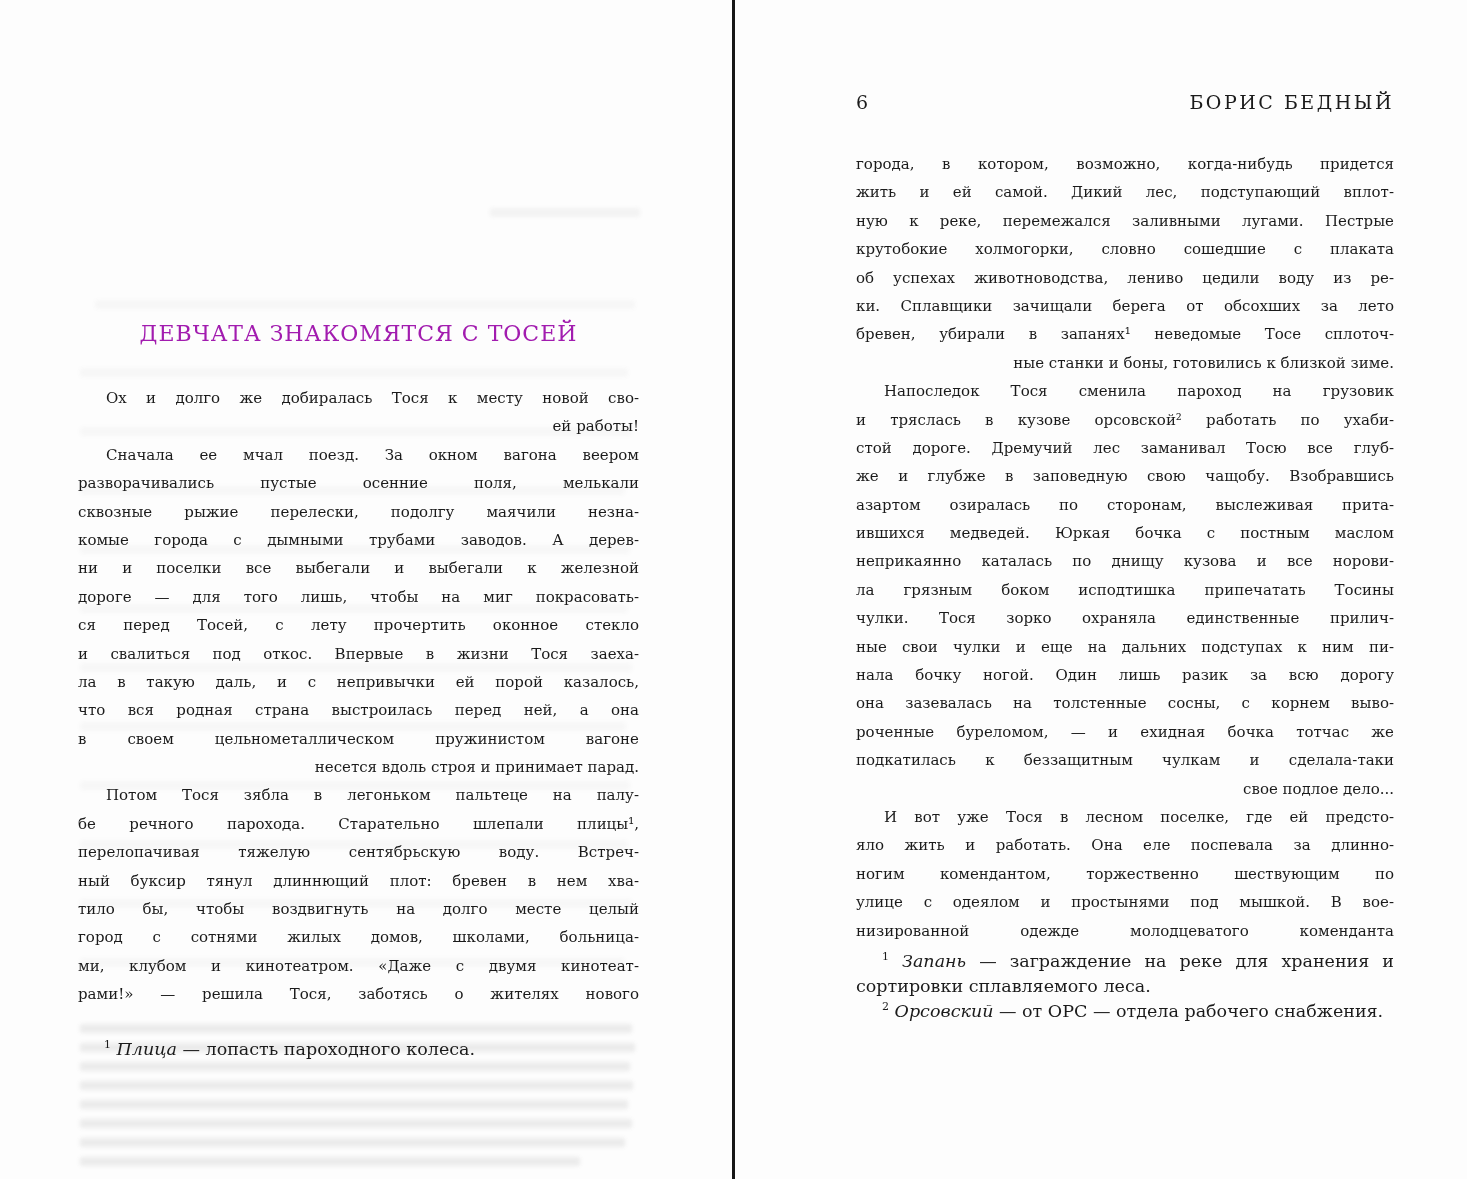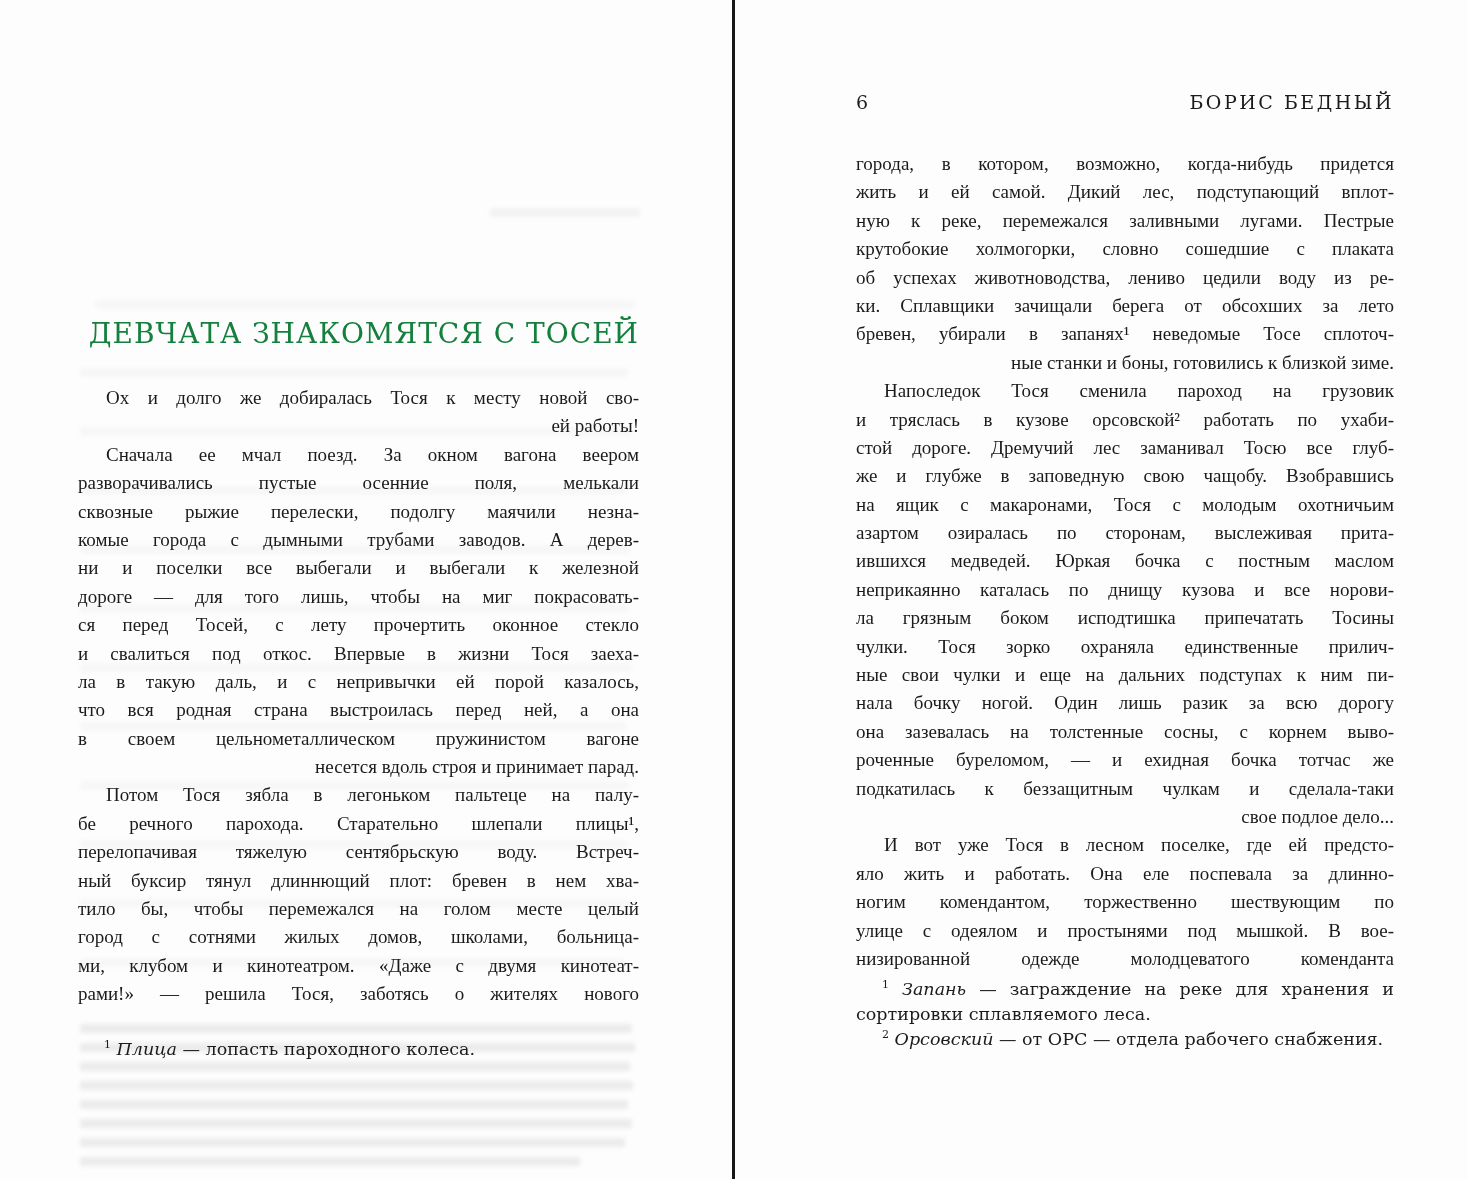--- a/index.html
+++ b/index.html
@@ -10,24 +10,24 @@
   }
   .gutter {
     position:absolute; left:732px; top:0; width:3px; height:1179px;
     background:#161616;
   }
   .page { position:absolute; }
   .page-left  { left:78px;  top:318px; width:561px; }
   .page-right { left:856px; top:90px;  width:538px; }
 
   .chapter-title {
-    margin:0 0 34px 0; text-align:right; font-weight:400;
-    font-size:28px; line-height:32px; letter-spacing:1px; color:#15803d;
+    margin:0 0 34px 0; text-align:center; font-weight:400;
+    font-size:22px; line-height:32px; letter-spacing:1px; color:#a21caf;
   }
-  .body-text { font-size:19px;font-family:Liberation Serif, serif; }
+  .body-text { font-size:15px; }
   .line { line-height:28.4px; height:28.4px; white-space:normal; }
   .line.j { text-align:justify; text-align-last:justify; }
   .line.l { text-align:right; }
   .line.indent { text-indent:28px; }
 
   .running-head {
     display:flex; justify-content:space-between; align-items:baseline;
     font-size:19px; line-height:24px;
   }
   .author { letter-spacing:2.5px; }
@@ -88,21 +88,21 @@
         <div class="line j">ся перед Тосей, с лету прочертить оконное стекло</div>
         <div class="line j">и свалиться под откос. Впервые в жизни Тося заеха-</div>
         <div class="line j">ла в такую даль, и с непривычки ей порой казалось,</div>
         <div class="line j">что вся родная страна выстроилась перед ней, а она</div>
         <div class="line j">в своем цельнометаллическом пружинистом вагоне</div>
         <div class="line l">несется вдоль строя и принимает парад.</div>
         <div class="line j indent">Потом Тося зябла в легоньком пальтеце на палу-</div>
         <div class="line j">бе речного парохода. Старательно шлепали плицы¹,</div>
         <div class="line j">перелопачивая тяжелую сентябрьскую воду. Встреч-</div>
         <div class="line j">ный буксир тянул длиннющий плот: бревен в нем хва-</div>
-        <div class="line j">тило бы, чтобы перемежался на голом месте целый</div>
+        <div class="line j">тило бы, чтобы воздвигнуть на долго месте целый</div>
         <div class="line j">город с сотнями жилых домов, школами, больница-</div>
         <div class="line j">ми, клубом и кинотеатром. «Даже с двумя кинотеат-</div>
         <div class="line j">рами!» — решила Тося, заботясь о жителях нового</div>
       </div>
     <div class="footnotes" id="fn-left">
         <div class="footnote"><sup>1</sup><em> Плица </em><span>— лопасть пароходного колеса.</span></div>
       </div>
   </div>
 
   <div class="page page-right">
@@ -116,21 +116,20 @@
         <div class="line j">ную к реке, перемежался заливными лугами. Пестрые</div>
         <div class="line j">крутобокие холмогорки, словно сошедшие с плаката</div>
         <div class="line j">об успехах животноводства, лениво цедили воду из ре-</div>
         <div class="line j">ки. Сплавщики зачищали берега от обсохших за лето</div>
         <div class="line j">бревен, убирали в запанях¹ неведомые Тосе сплоточ-</div>
         <div class="line l">ные станки и боны, готовились к близкой зиме.</div>
         <div class="line j indent">Напоследок Тося сменила пароход на грузовик</div>
         <div class="line j">и тряслась в кузове орсовской² работать по ухаби-</div>
         <div class="line j">стой дороге. Дремучий лес заманивал Тосю все глуб-</div>
         <div class="line j">же и глубже в заповедную свою чащобу. Взобравшись</div>
-        <div class="line j">на ящик с макаронами, Тося с молодым охотничьим</div>
         <div class="line j">азартом озиралась по сторонам, выслеживая прита-</div>
         <div class="line j">ившихся медведей. Юркая бочка с постным маслом</div>
         <div class="line j">неприкаянно каталась по днищу кузова и все норови-</div>
         <div class="line j">ла грязным боком исподтишка припечатать Тосины</div>
         <div class="line j">чулки. Тося зорко охраняла единственные прилич-</div>
         <div class="line j">ные свои чулки и еще на дальних подступах к ним пи-</div>
         <div class="line j">нала бочку ногой. Один лишь разик за всю дорогу</div>
         <div class="line j">она зазевалась на толстенные сосны, с корнем выво-</div>
         <div class="line j">роченные буреломом, — и ехидная бочка тотчас же</div>
         <div class="line j">подкатилась к беззащитным чулкам и сделала-таки</div>

